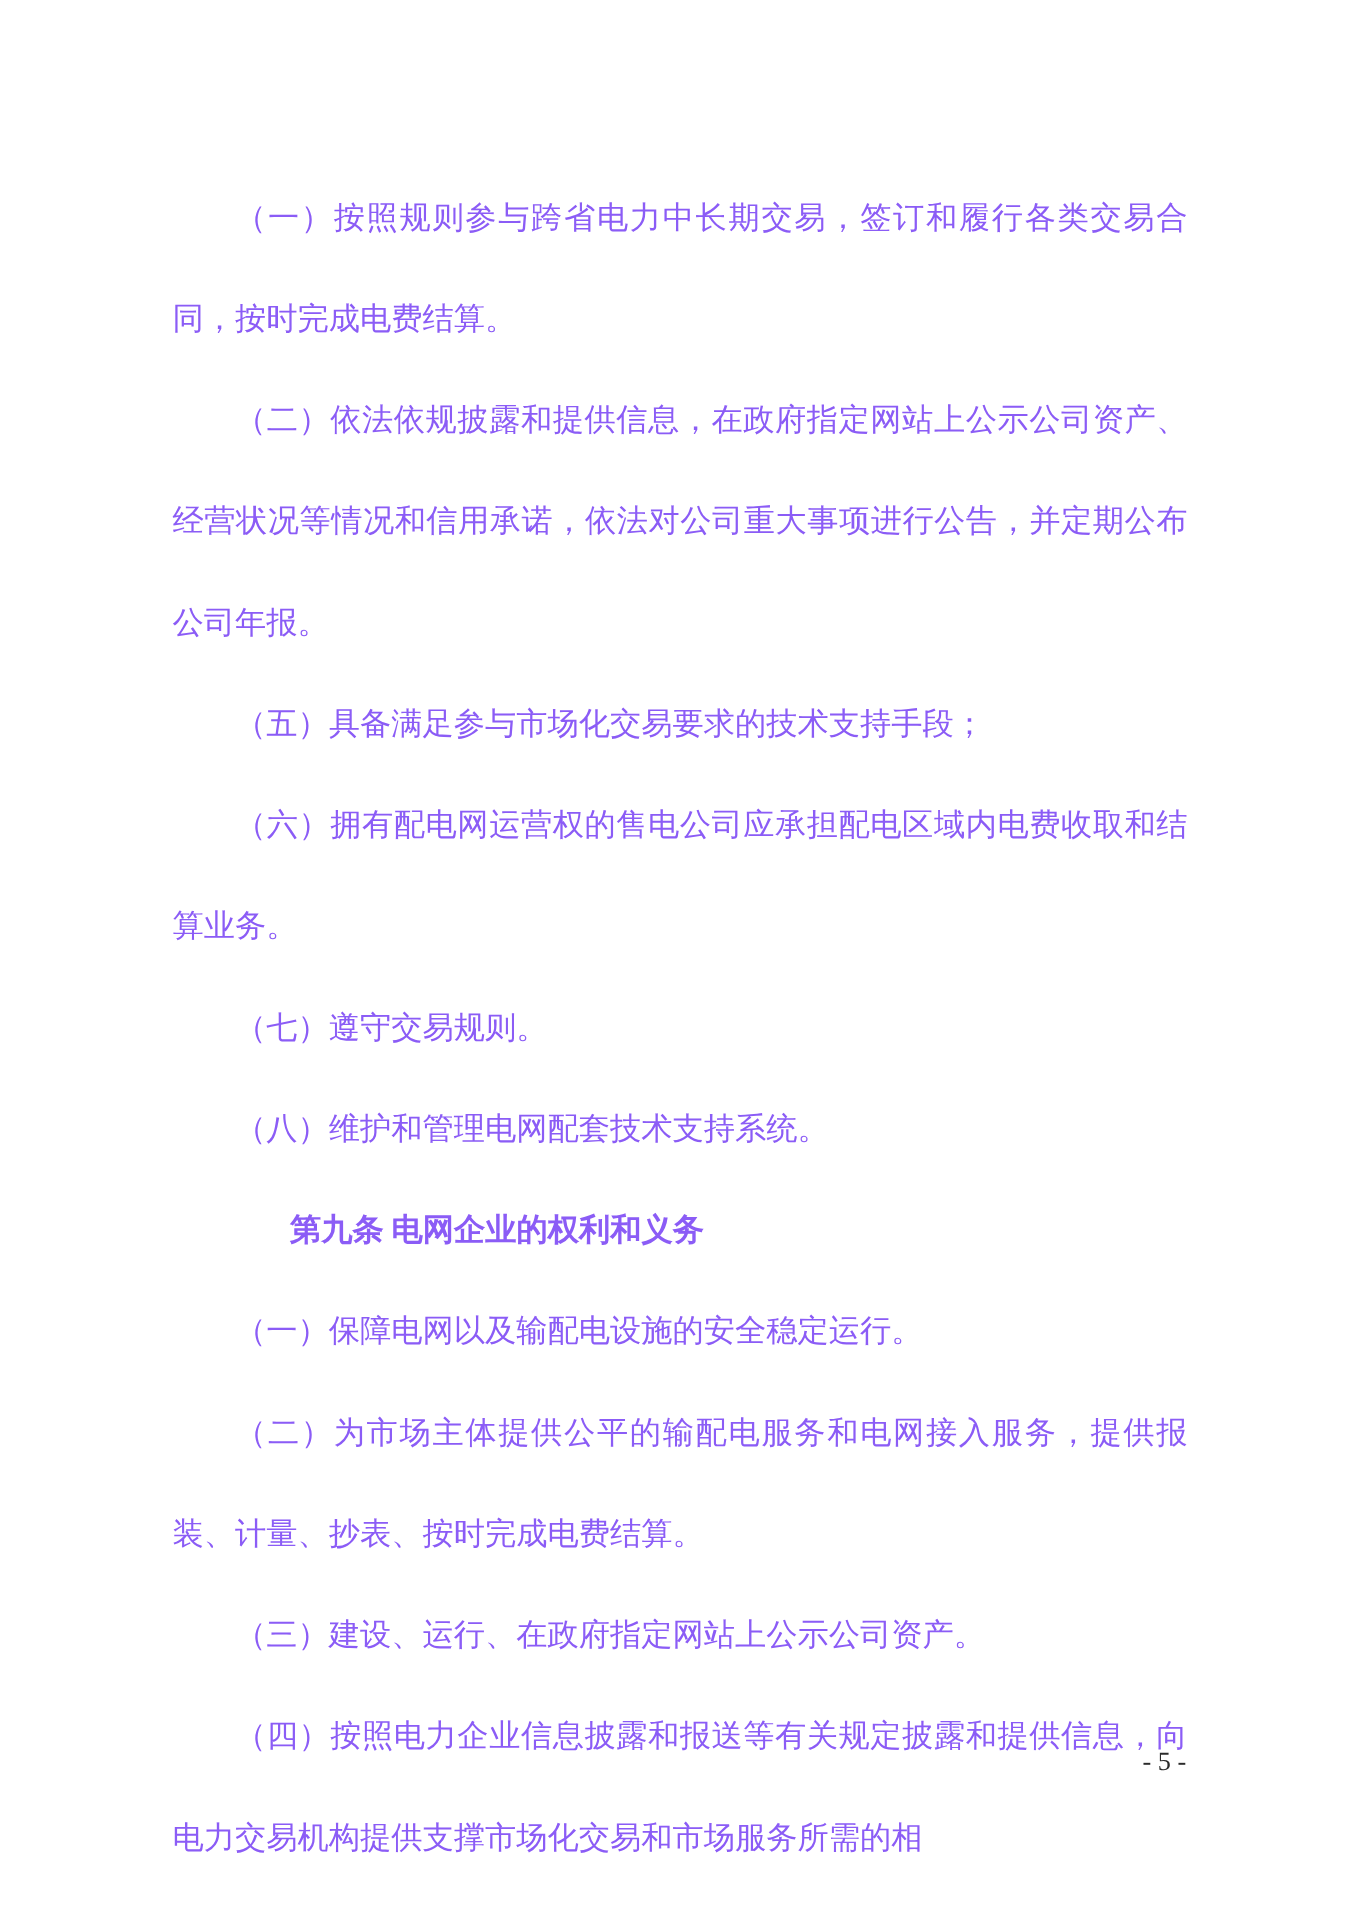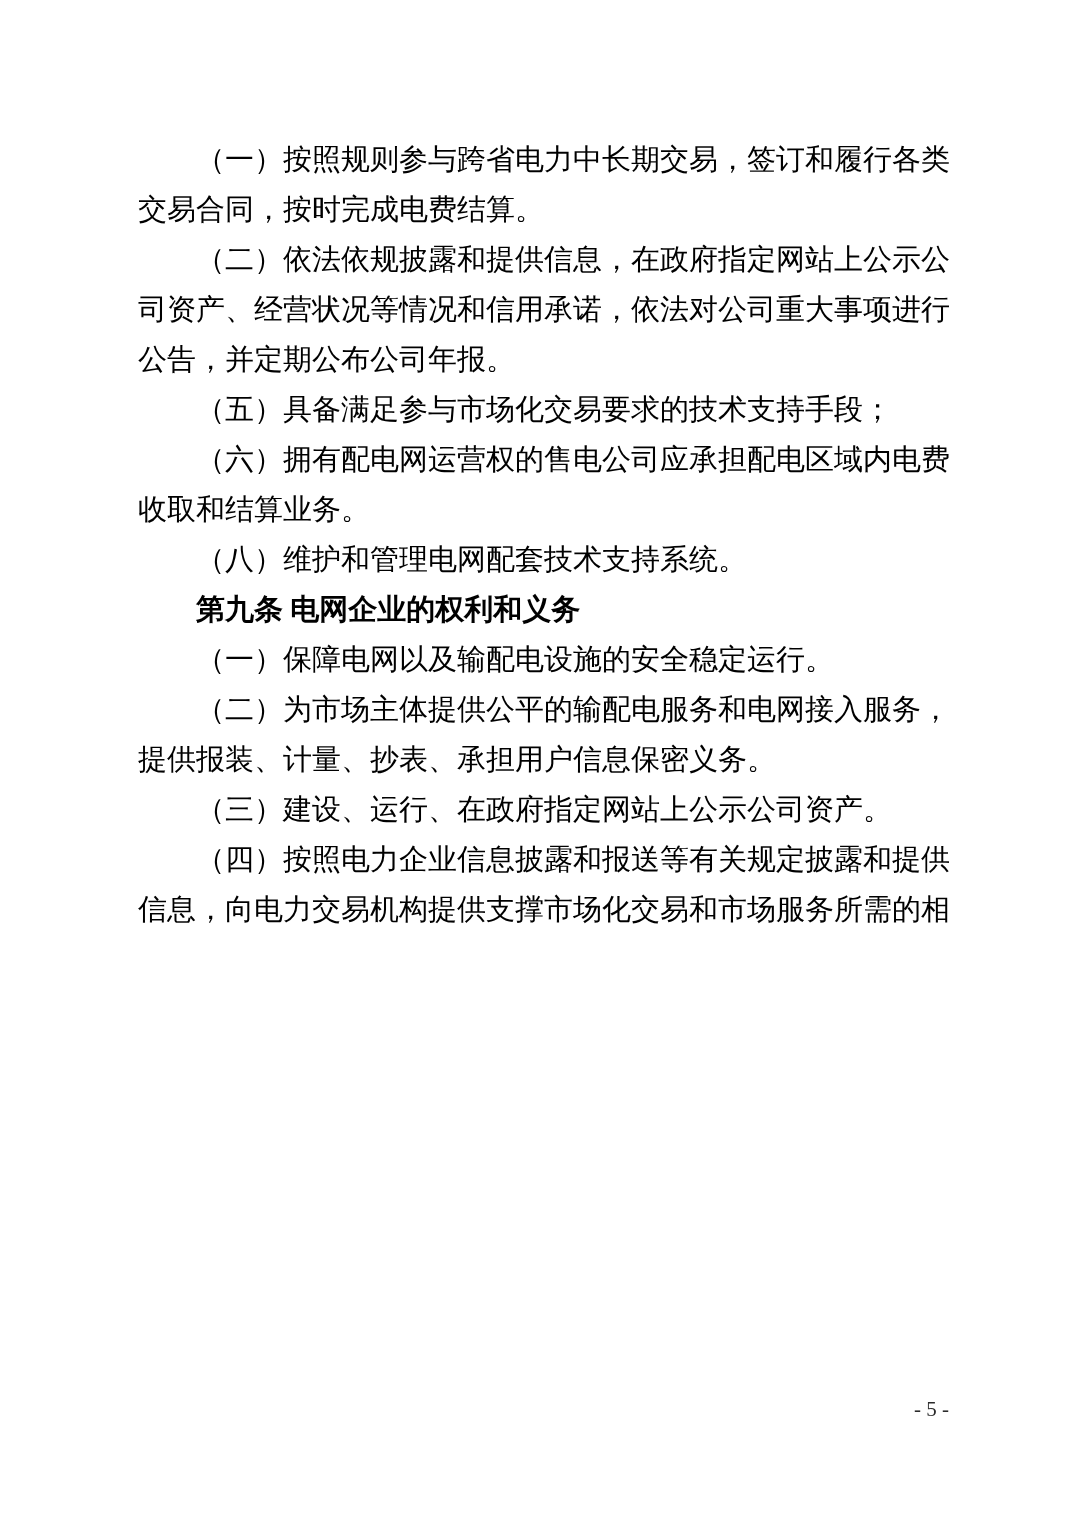--- a/index.html
+++ b/index.html
@@ -18,50 +18,51 @@
     height: 1527px;
     background: #ffffff;
   }
   .content {
     position: absolute;
     left: 138px;
     top: 134px;
     width: 812px;
   }
   .para {
-    font-size: 29px;
-    line-height: 50px;
-    color: #000000;
+    font-size: 25px;
+    line-height: 81px;
+    color: #8b5cf6;
     text-align: justify;
     text-indent: 2em;
     font-weight: 400;
   }
   .para.heading { text-indent: 2em; }
-  .article-no { font-weight: 700; }
+  .article-no { font-weight: 700; margin-left: 44px; }
   .article-title { font-weight: 700; }
   .page-number {
     position: absolute;
     top: 1396px;
     right: 131px;
     font-size: 21px;
     line-height: 26px;
     color: #2b2b2b;
     font-family: "Liberation Serif", "DejaVu Serif", serif;
   }
 </style>
 </head>
 <body>
 
 <div class="page">
   <div class="content" id="content">
       <p class="para">（一）按照规则参与跨省电力中长期交易，签订和履行各类交易合同，按时完成电费结算。</p>
       <p class="para">（二）依法依规披露和提供信息，在政府指定网站上公示公司资产、经营状况等情况和信用承诺，依法对公司重大事项进行公告，并定期公布公司年报。</p>
       <p class="para">（五）具备满足参与市场化交易要求的技术支持手段；</p>
       <p class="para">（六）拥有配电网运营权的售电公司应承担配电区域内电费收取和结算业务。</p>
+      <p class="para">（七）遵守交易规则。</p>
       <p class="para">（八）维护和管理电网配套技术支持系统。</p>
       <p class="para heading"><span class="article-no">第九条</span><span class="article-title"> 电网企业的权利和义务</span></p>
       <p class="para">（一）保障电网以及输配电设施的安全稳定运行。</p>
-      <p class="para">（二）为市场主体提供公平的输配电服务和电网接入服务，提供报装、计量、抄表、承担用户信息保密义务。</p>
+      <p class="para">（二）为市场主体提供公平的输配电服务和电网接入服务，提供报装、计量、抄表、按时完成电费结算。</p>
       <p class="para">（三）建设、运行、在政府指定网站上公示公司资产。</p>
       <p class="para">（四）按照电力企业信息披露和报送等有关规定披露和提供信息，向电力交易机构提供支撑市场化交易和市场服务所需的相</p>
     </div>
   <div class="page-number">- 5 -</div>
 </div>
 
 </body></html>

